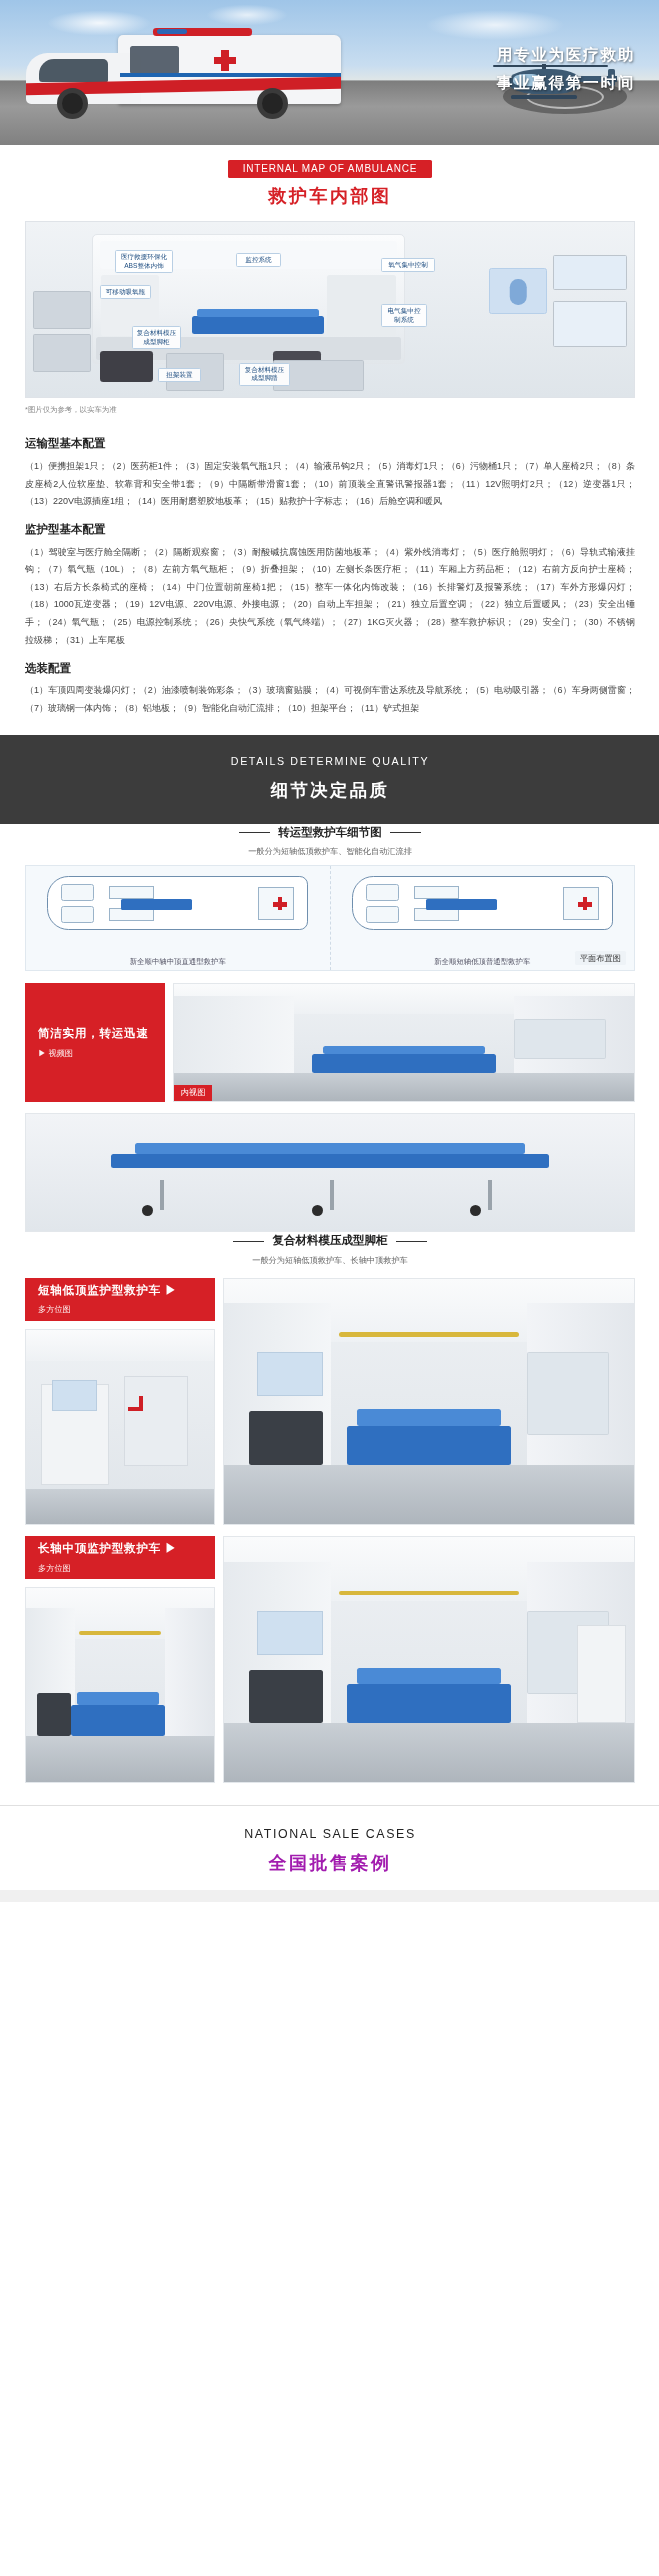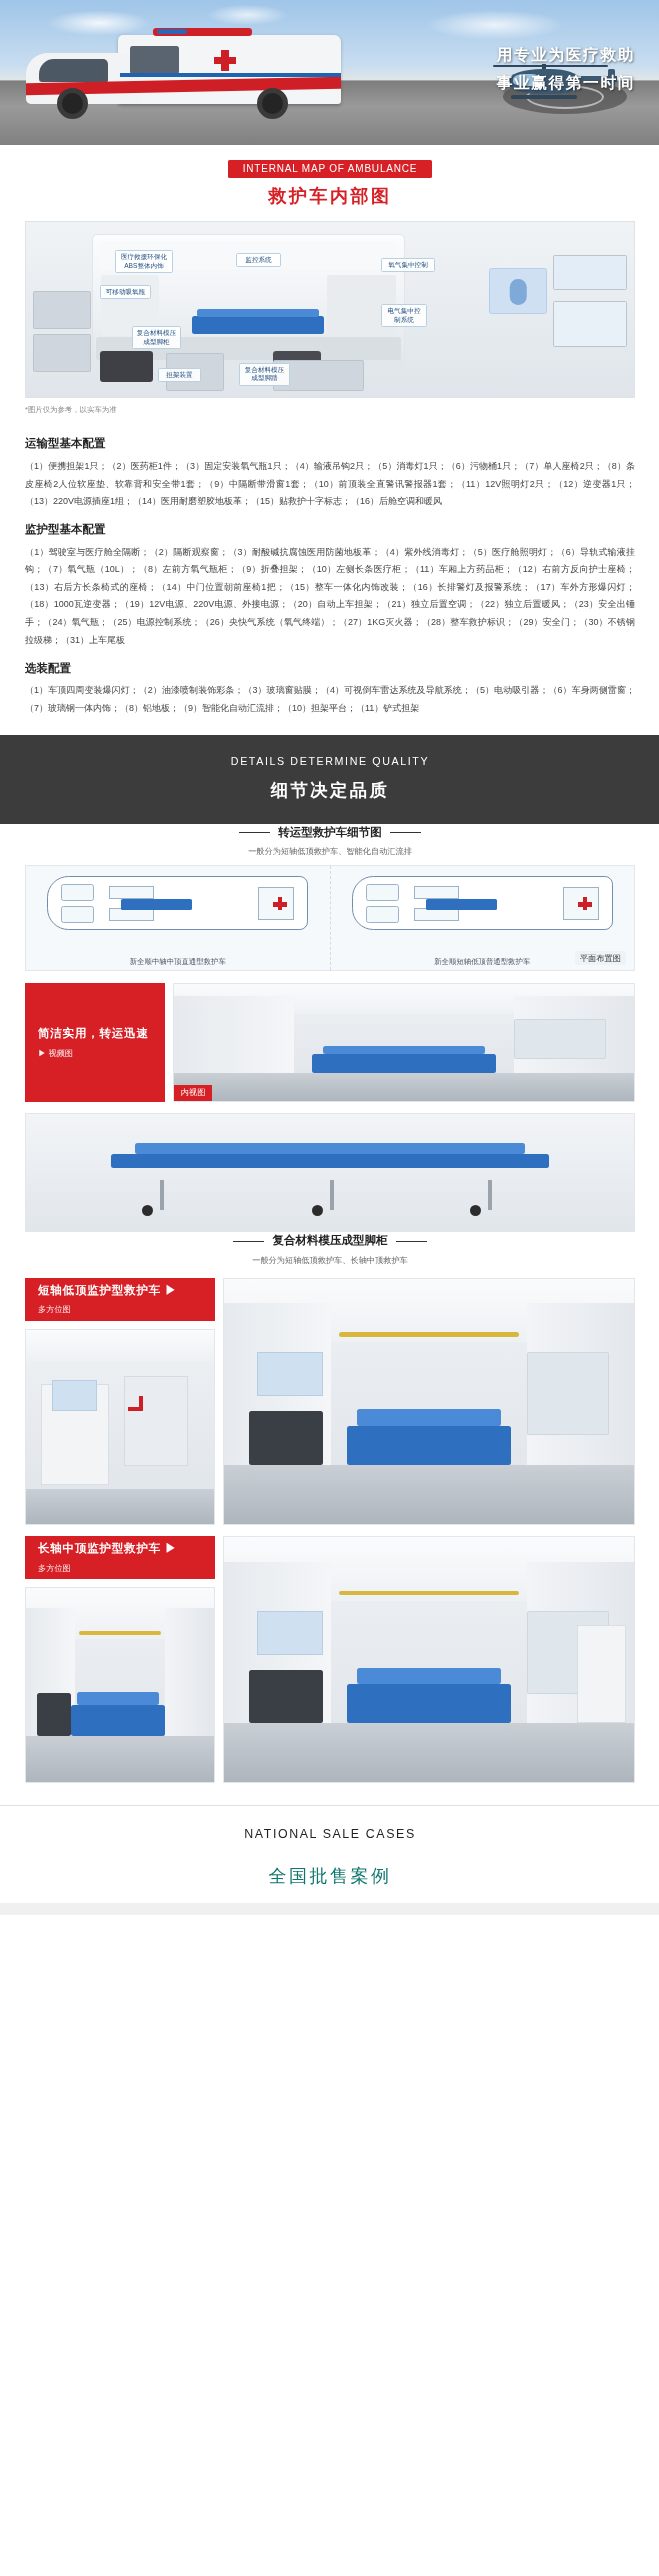--- a/index.html
+++ b/index.html
@@ -214,21 +214,21 @@
   .stretcher-photo { position:relative; width: 100%; height: 100%; background: linear-gradient(to bottom,#f2f4f7,#e1e6eb);}
   .sp-frame { position:absolute; left: 14%; top: 34%; width: 72%; height: 12%; background:#2f6fc0; border-radius:2.5px;}
   .sp-frame2 { position:absolute; left: 18%; top: 24%; width: 64%; height: 10%; background:#4a8ad6; border-radius:2.5px;}
   .sp-leg { position:absolute; bottom: 18%; width: 4.1px; height: 26%; background:#9aa3ab;}
   .sp-wheel { position:absolute; bottom: 13%; width: 11.5px; height: 11.5px; border-radius:50%; background:#2c2c2c;}
 
   
   .footer-band { margin-top: 21.4px; border-top: 0.8px solid #e0e0e0; }
   .footer-title { text-align:center; padding: 21.4px 0 15px; }
   .footer-title .en { font-size: 12.4px; color:#222; letter-spacing: 1.6px; }
-  .footer-title .cn { font-size: 18px; font-weight:normal; color:#0f766e; letter-spacing: 2.5px; margin-top: 23px; }
+  .footer-title .cn { font-size: 18px; font-weight:bold; color:#a21caf; letter-spacing: 2.5px; margin-top: 10px; }
   .gray-strip { height: 11.5px; background:#f0f0f0; }
 </style>
 </head>
 <body>
 
 <div class="page">
 
   <div class="hero">
     <div class="sky-clouds"></div>
     <div class="ground"></div>

